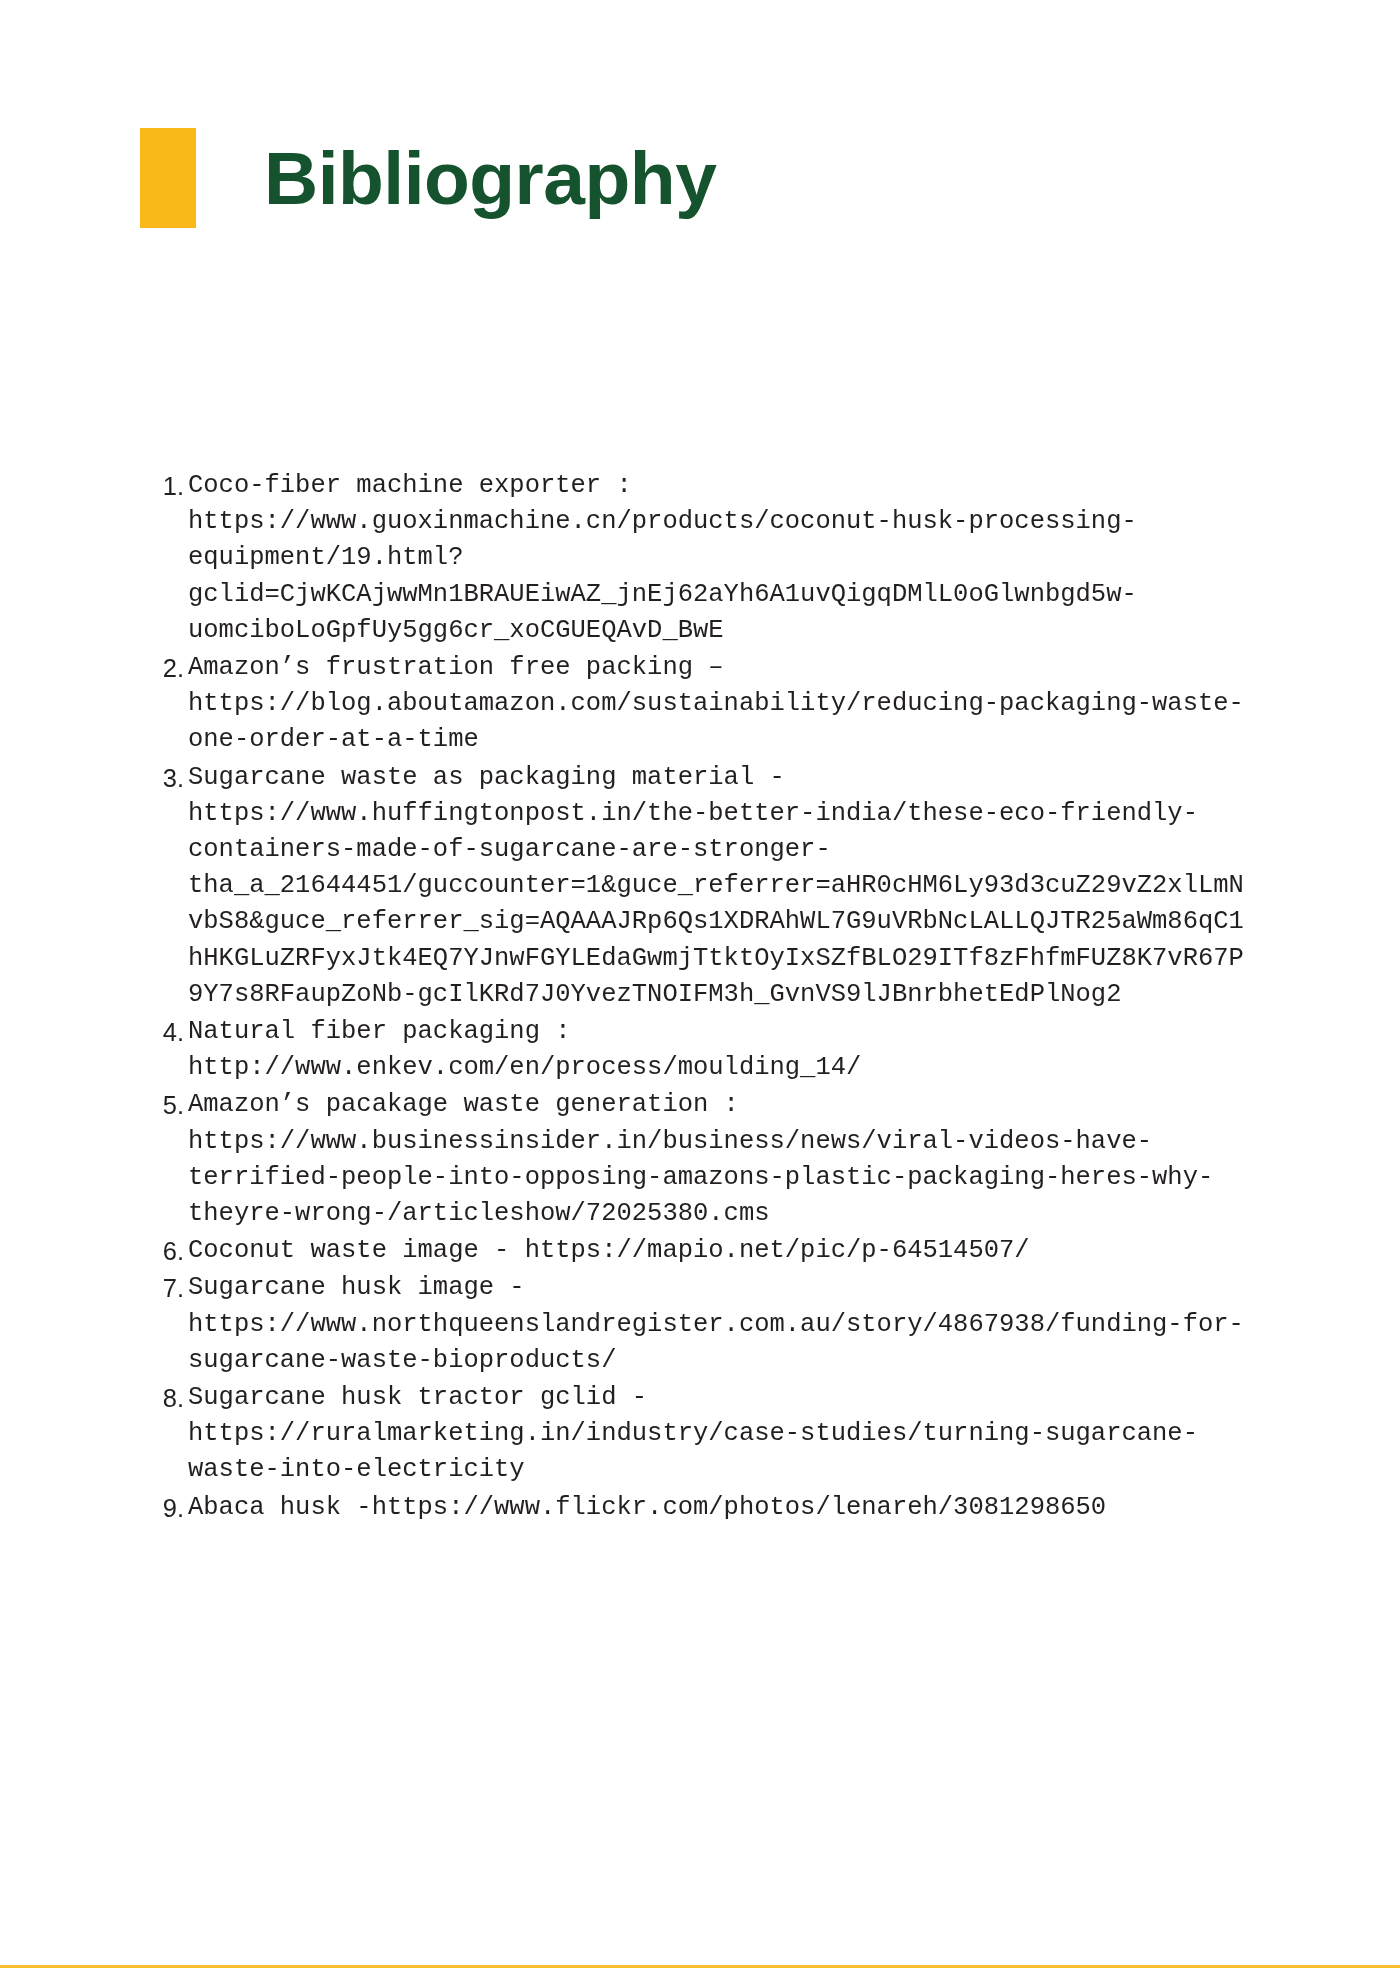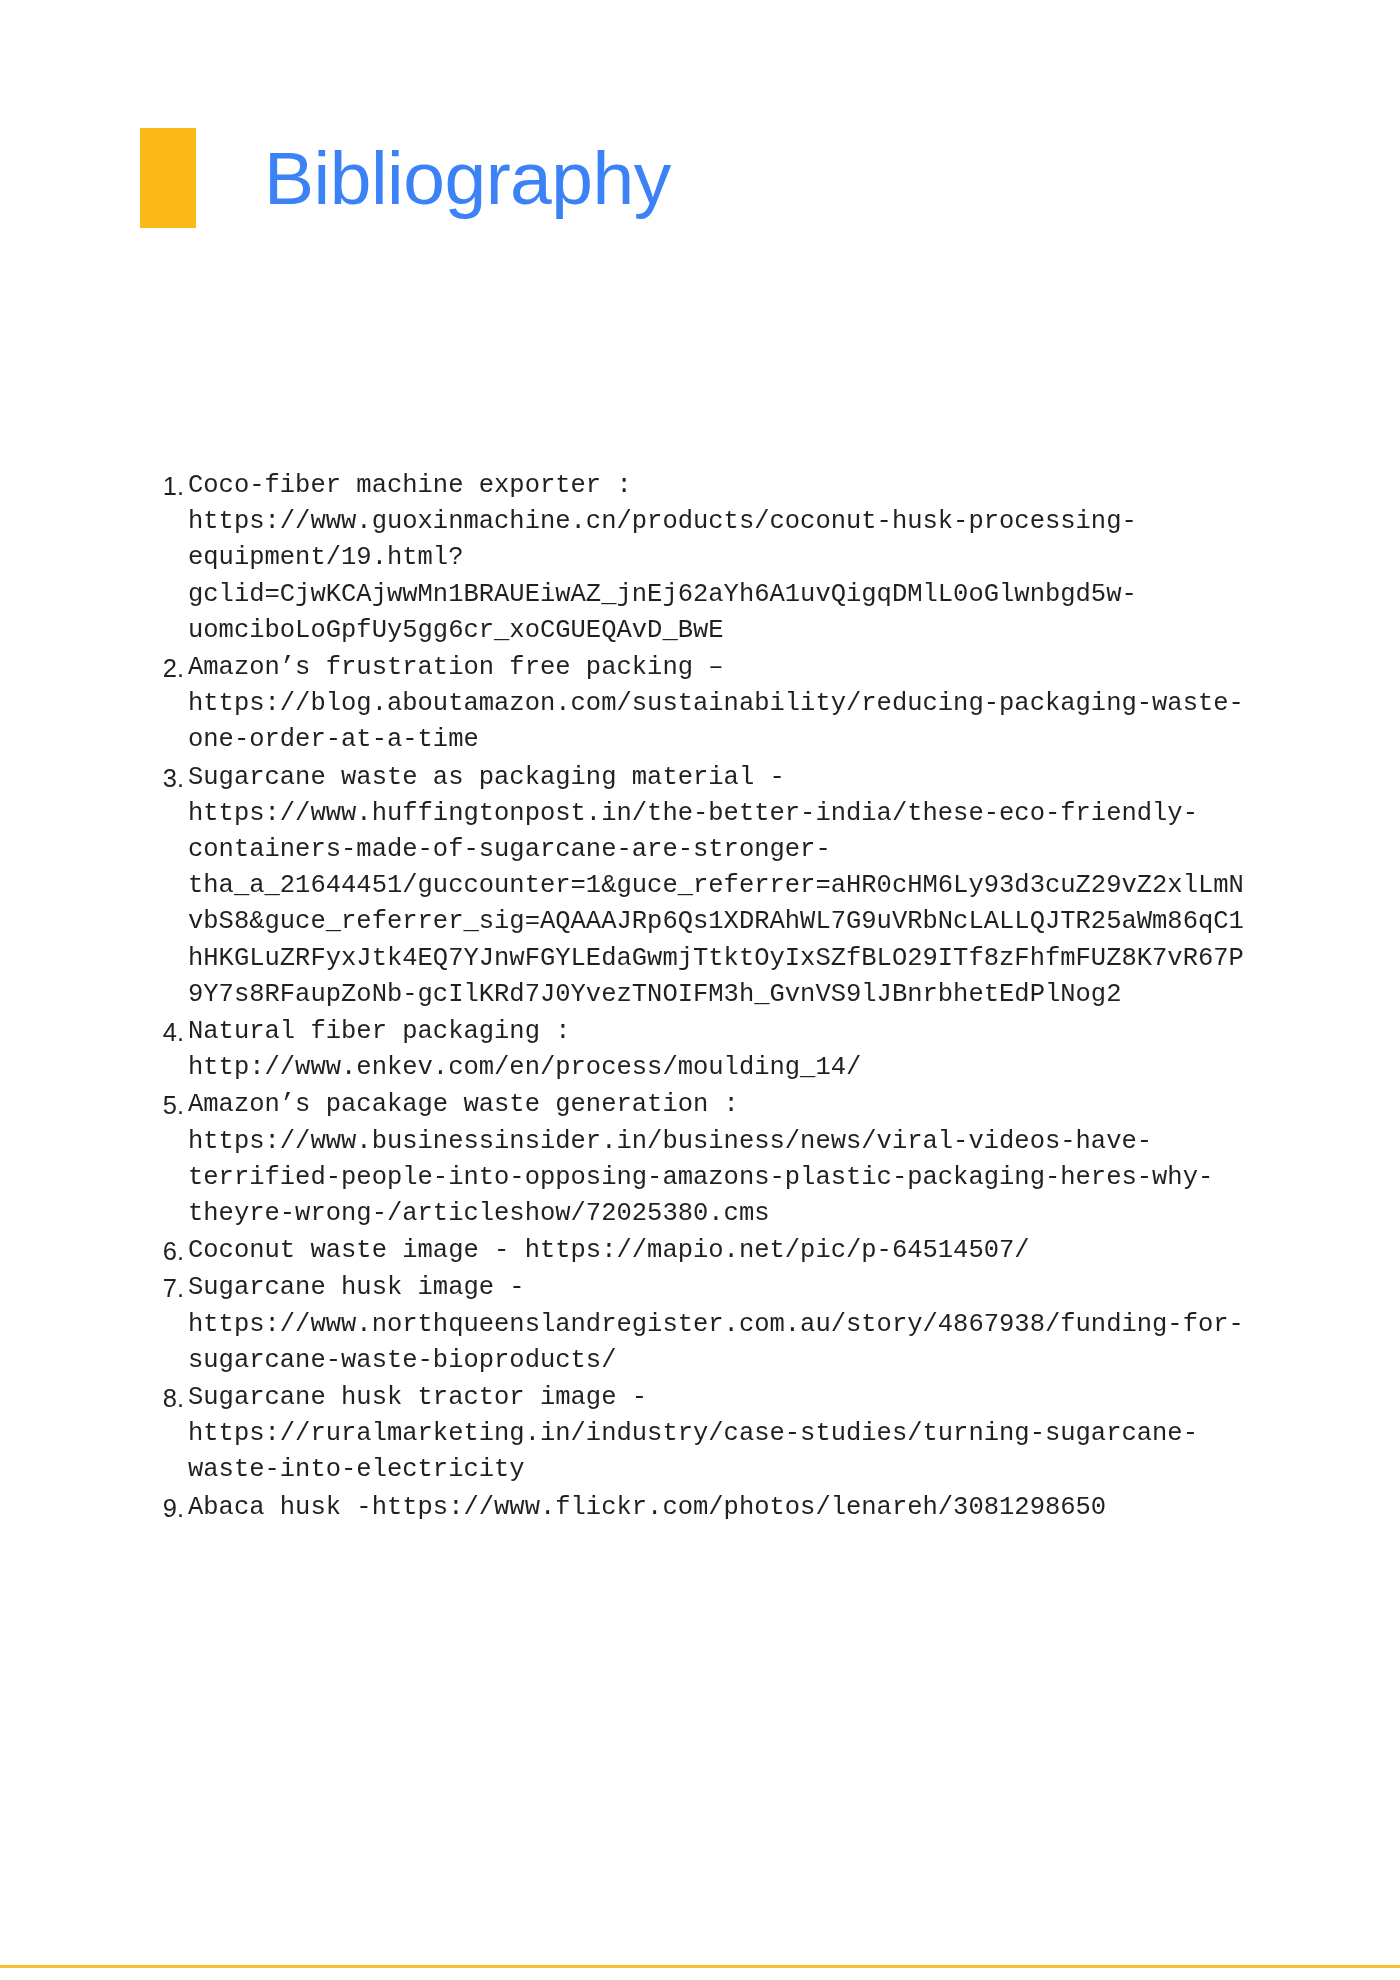--- a/index.html
+++ b/index.html
@@ -32,23 +32,23 @@
   }
   .title-marker {
     width: 56px;
     height: 100px;
     background: #fbb819;
     flex: 0 0 auto;
   }
   .title-text {
     margin-left: 68px;
     font-size: 75px;
-    font-weight: normal;
+    font-weight: bold;
     letter-spacing: -0.5px;
-    color: #3b82f6;
+    color: #14532d;
     line-height: 1;
     white-space: nowrap;
   }
 
   
   .biblio {
     position: absolute;
     left: 148px;
     top: 468px;
     width: 1110px;
@@ -127,21 +127,21 @@
       <span class="item-text">Coconut waste image - https://mapio.net/pic/p-64514507/</span>
     </li>
 
     <li class="biblio-item">
       <span class="item-num">7.</span>
       <span class="item-text">Sugarcane husk image - https://www.northqueenslandregister.com.au/story/4867938/funding-for-sugarcane-waste-bioproducts/</span>
     </li>
 
     <li class="biblio-item">
       <span class="item-num">8.</span>
-      <span class="item-text">Sugarcane husk tractor image - https://ruralmarketing.in/industry/case-studies/turning-sugarcane-waste-into-electricity</span>
+      <span class="item-text">Sugarcane husk tractor gclid - https://ruralmarketing.in/industry/case-studies/turning-sugarcane-waste-into-electricity</span>
     </li>
 
     <li class="biblio-item">
       <span class="item-num">9.</span>
       <span class="item-text">Abaca husk -https://www.flickr.com/photos/lenareh/3081298650</span>
     </li>
 
   </ol>
 
   <div class="bottom-rule"></div>

